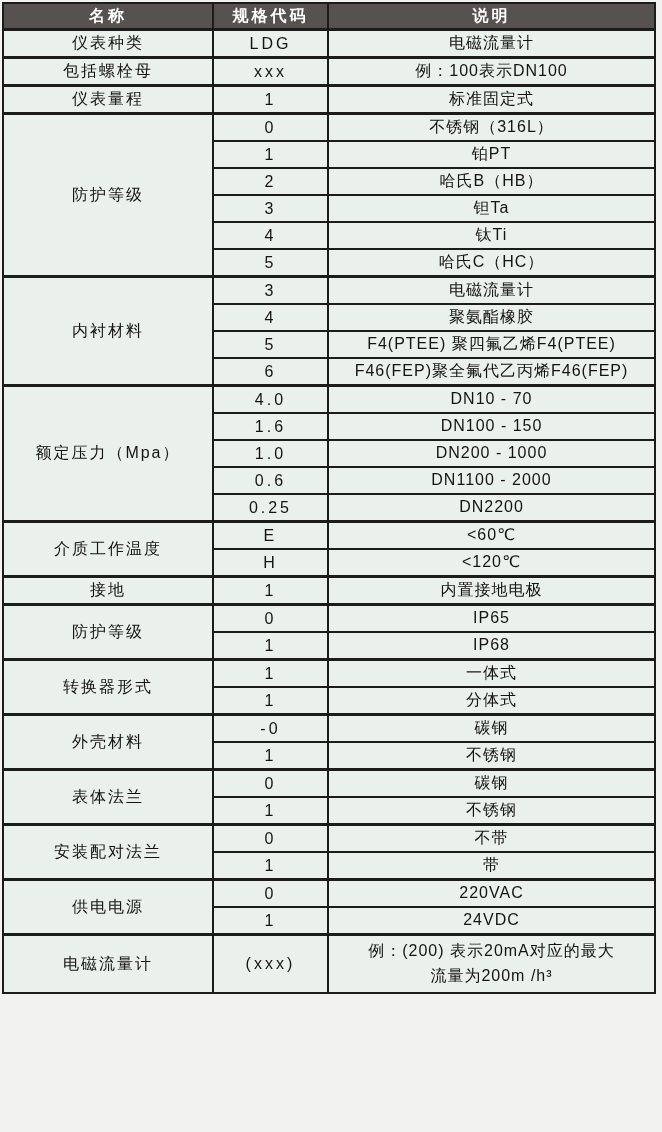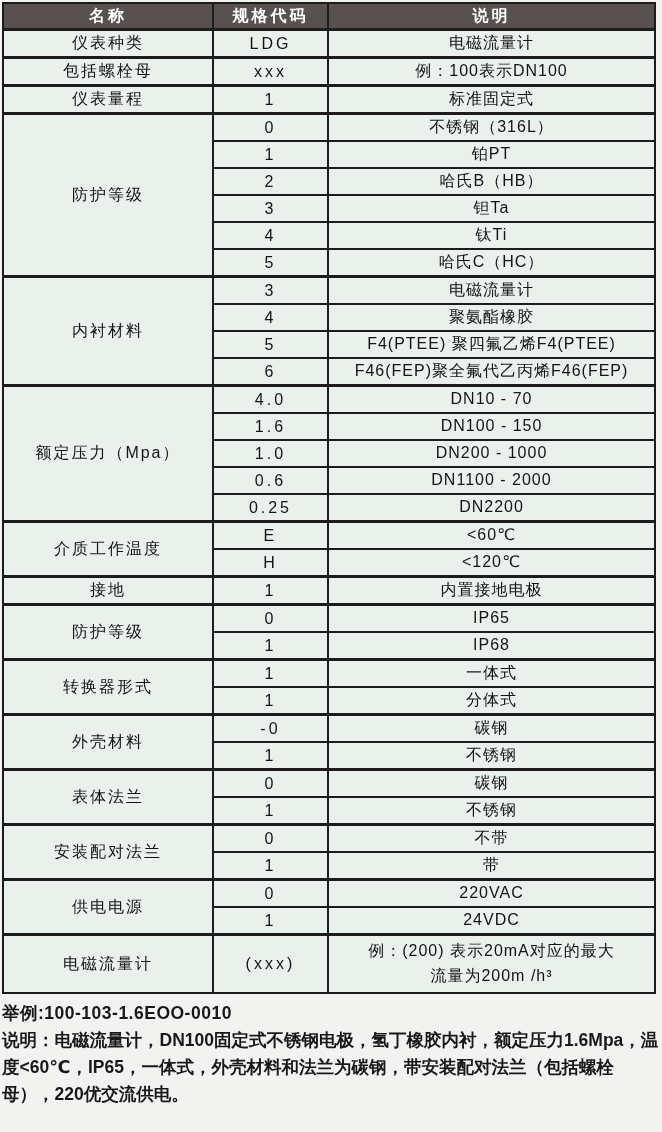--- a/index.html
+++ b/index.html
@@ -247,17 +247,13 @@
           </tr>
           <tr class="group-start tall">
             <td class="name-cell" rowspan="1">电磁流量计</td>
             <td class="code-cell">(xxx)</td>
             <td class="desc-cell">例：(200) 表示20mA对应的最大
 流量为200m /h³</td>
           </tr>
         </tbody>
     </table>
   </div>
-  <div class="footer">
-    <div class="example-line">举例:100-103-1.6EOO-0010</div>
-    <div class="desc-line">说明：电磁流量计，DN100固定式不锈钢电极，氢丁橡胶内衬，额定压力1.6Mpa，温度&lt;60℃，IP65，一体式，外壳材料和法兰为碳钢，带安装配对法兰（包括螺栓母），220优交流供电。</div>
-  </div>
 </div>
 
 </body></html>

